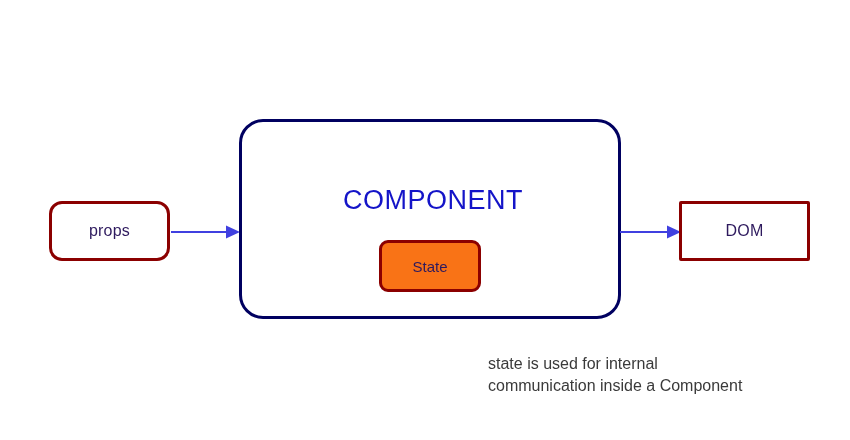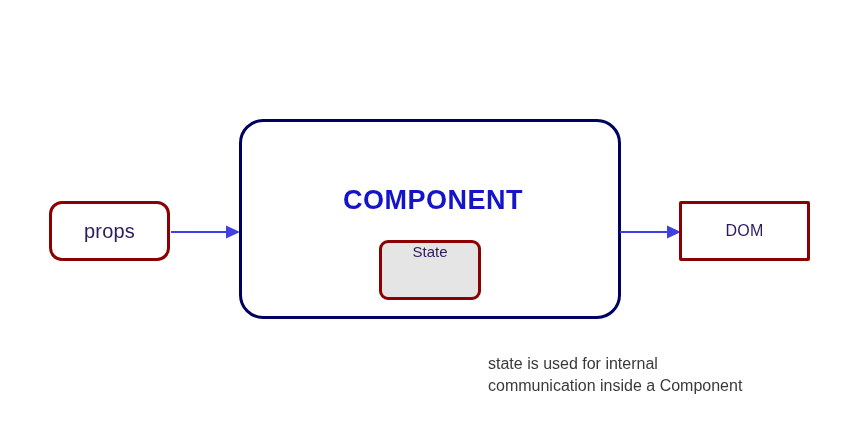--- a/index.html
+++ b/index.html
@@ -37,21 +37,21 @@
 
   .node-props {
     left: 49px;
     top: 201px;
     width: 121px;
     height: 60px;
     border: 3px solid #8b0000;
     border-radius: 13px;
   }
   .node-props .node-label {
-    font-size: 20px;
+    font-size: 16px;
     color: #2e1a5e;
     letter-spacing: 0.2px;
   }
 
   .node-dom {
     left: 679px;
     top: 201px;
     width: 131px;
     height: 60px;
     border: 3px solid #8b0000;
@@ -74,37 +74,37 @@
   }
 
   .component-title {
     position: absolute;
     left: 0;
     top: 0;
     width: 382px;
     margin-top: 63px;
     text-align: center;
     font-size: 27px;
-    font-weight: bold;
+    font-weight: normal;
     color: #1414c8;
     letter-spacing: 0.5px;
   }
 
   .node-state {
     position: absolute;
     left: 137px;
     top: 118px;
     width: 102px;
-    height: 60px;
+    height: 52px;
     box-sizing: border-box;
     border: 3px solid #8b0000;
     border-radius: 9px;
-    background: #e5e5e5;
+    background: #f97316;
     display: flex;
-    align-items: flex-start;
+    align-items: center;
     justify-content: center;
   }
   .node-state .node-label {
     font-size: 15px;
     color: #2e1a5e;
   }
 
   
   .arrow-svg {
     position: absolute;

